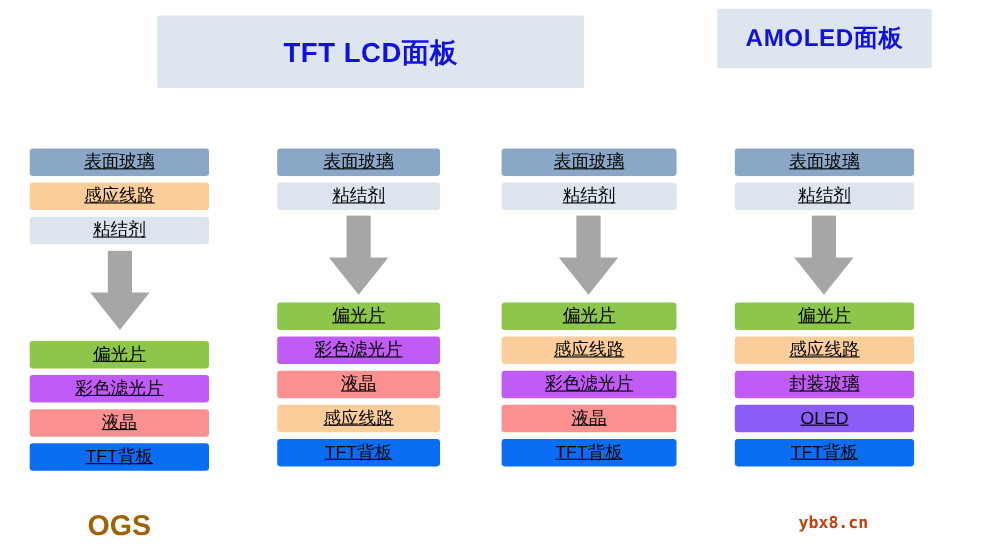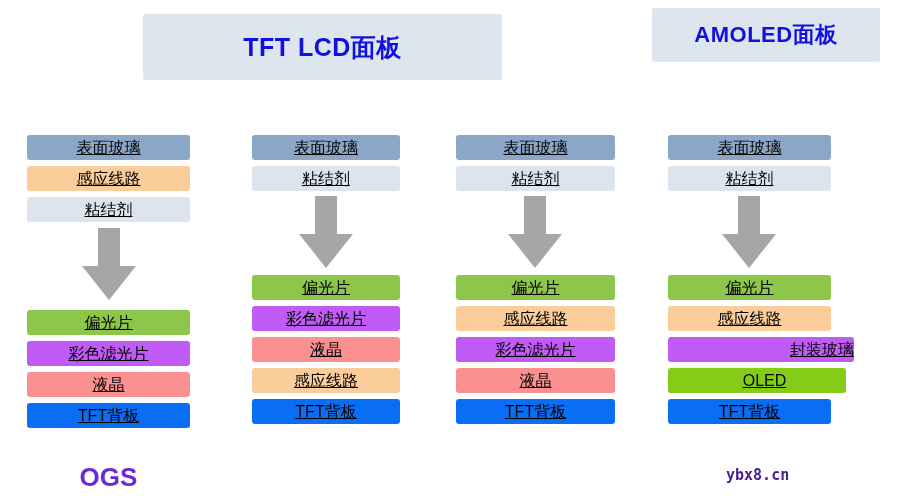--- a/index.html
+++ b/index.html
@@ -26,25 +26,25 @@
     border-radius: 2px;
     display: flex;
     align-items: center;
     justify-content: center;
     color: #1010e0;
     font-weight: bold;
     letter-spacing: 0.5px;
     white-space: nowrap;
   }
   #title-lcd {
-    left: 143px; top: 14px; width: 359px; height: 66px;
+    left: 143px; top: 14px; width: 388px; height: 66px;
     font-size: 25px;
   }
   #title-amoled {
-    left: 652px; top: 8px; width: 228px; height: 54px;
+    left: 652px; top: 8px; width: 195px; height: 54px;
     font-size: 22px;
   }
 
   
   .column {
     position: absolute;
     top: 0;
     height: 499px;
   }
 
@@ -85,34 +85,34 @@
     border-left: 27px solid transparent;
     border-right: 27px solid transparent;
     border-top: 34px solid #a6a6a6;
   }
 
   
   .caption {
     position: absolute;
     font-size: 26px;
     font-weight: bold;
-    color: #6d28d9;
+    color: #a16207;
     white-space: nowrap;
     text-align: center;
   }
 
   
   #watermark {
     position: absolute;
     left: 726px;
     top: 466px;
     font-family: "DejaVu Sans Mono", "Liberation Mono", monospace;
     font-size: 15px;
     font-weight: bold;
-    color: #4c1d95;
+    color: #c2410c;
     letter-spacing: 0px;
     white-space: nowrap;
   }
 </style>
 </head>
 <body>
 
 <div id="stage">
 
   <div id="title-lcd" class="title-banner">TFT  LCD面板</div>
@@ -162,21 +162,21 @@
       </div>
       <div class="column" style="left: 668px; width: 163px;">
         <div class="layer" style="left: 0px; width: 163px; top: 135px; background: rgb(138, 167, 200);">表面玻璃</div>
         <div class="layer" style="left: 0px; width: 163px; top: 166px; background: rgb(220, 228, 238);">粘结剂</div>
         <div class="arrow" style="left: 54px; top: 196px;">
           <div class="shaft"></div>
           <div class="head"></div>
         </div>
         <div class="layer" style="left: 0px; width: 163px; top: 275px; background: rgb(140, 198, 74);">偏光片</div>
         <div class="layer" style="left: 0px; width: 163px; top: 306px; background: rgb(251, 205, 154);">感应线路</div>
-        <div class="layer" style="left: 0px; width: 186px; top: 337px; background: rgb(192, 92, 245); text-align: right;">封装玻璃</div>
-        <div class="layer" style="left: 0px; width: 163px; top: 368px; background: #84cc16; padding-left: 15px;">OLED</div>
+        <div class="layer" style="left: 0px; width: 163px; top: 337px; background: rgb(192, 92, 245);">封装玻璃</div>
+        <div class="layer" style="left: 0px; width: 163px; top: 368px; background: #8b5cf6;">OLED</div>
         <div class="layer" style="left: 0px; width: 163px; top: 399px; background: rgb(10, 110, 245);">TFT背板</div>
       </div>
     </div>
 
   <div id="watermark">ybx8.cn</div>
 
 </div>
 
 </body></html>

